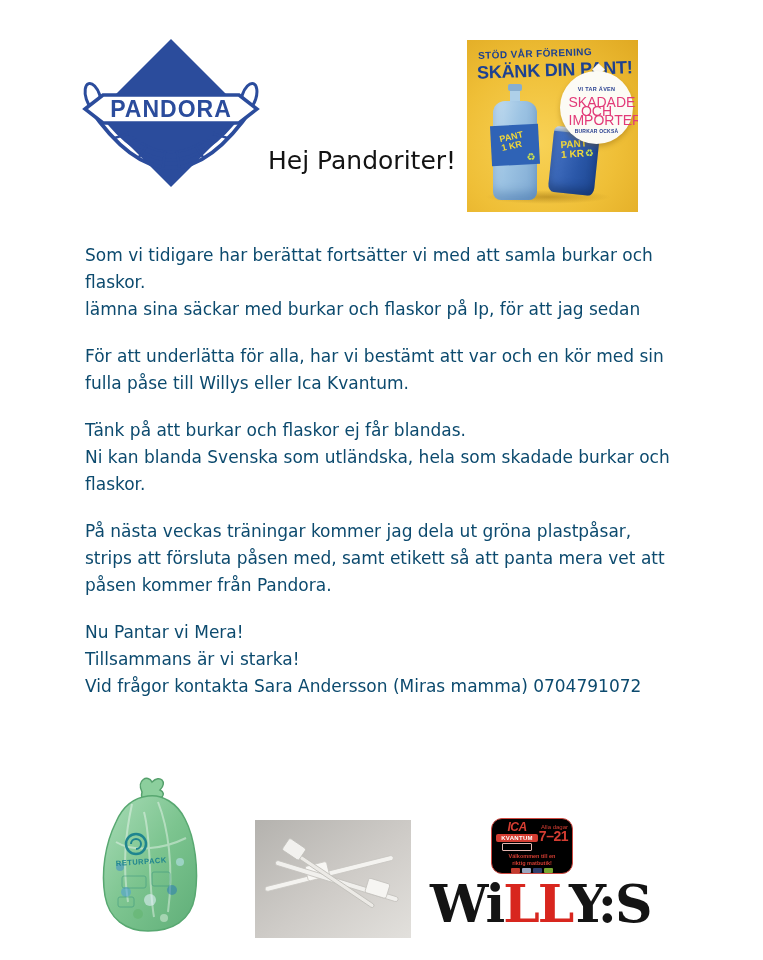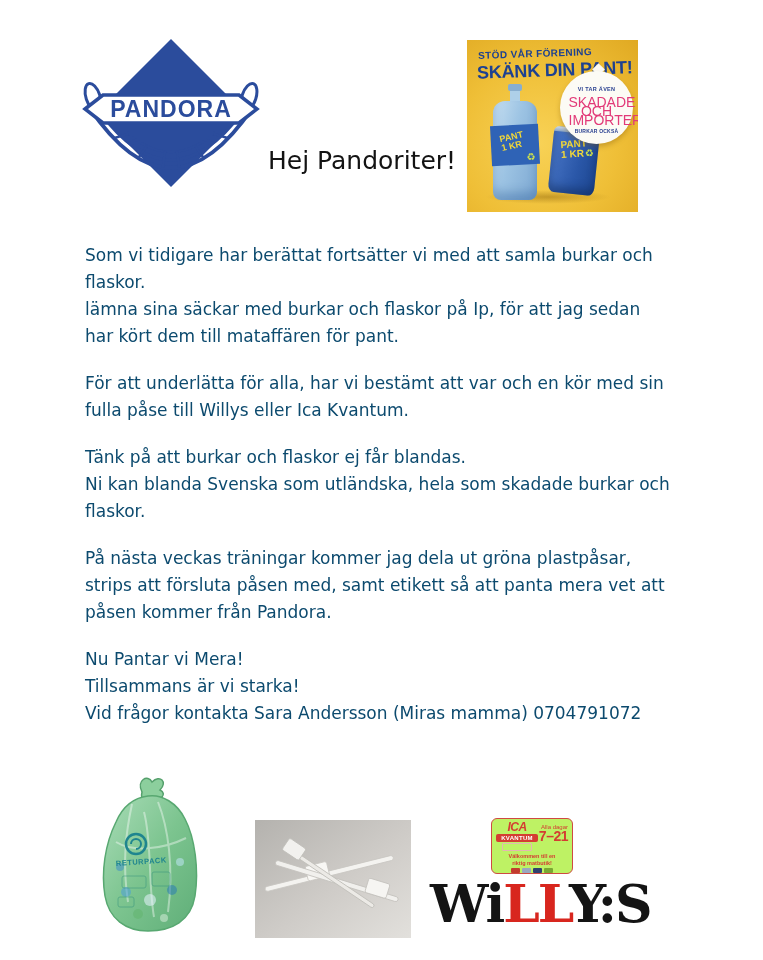--- a/index.html
+++ b/index.html
@@ -81,21 +81,21 @@
   .letter { position:absolute; left:85px; top:242px; width:640px; color:#0c4a6e; font-size:17px; line-height:27px; }
   .para { margin:0 0 20px 0; }
   .line { display:block; white-space:nowrap; }
 
   
   .bag-img { position:absolute; left:92px; top:772px; width:112px; height:165px; }
   .strips-img { position:absolute; left:255px; top:820px; width:156px; height:118px; }
 
   .ica-card {
     position:absolute; left:491px; top:818px; width:82px; height:56px;
-    background:#bef264; border:1.5px solid #cf4a42; border-radius:6px;
+    background:#000000; border:1.5px solid #cf4a42; border-radius:11px;
     font-family:"Liberation Sans", sans-serif; box-sizing:border-box;
   }
   .ica-row1 { display:flex; padding:3px 4px 0; }
   .ica-left { width:42px; }
   .ica-brand { color:#d43d32; font-weight:bold; font-style:italic; font-size:12px; line-height:11px; letter-spacing:-.5px; text-align:center; }
   .ica-kvantum { background:#d43d32; color:#fff; font-size:6px; font-weight:bold; padding:1px 2px; border-radius:2px; text-align:center; letter-spacing:.3px; margin-top:1px; }
   .ica-storename { width:28px; height:6px; border:1px solid #e4b7b1; margin:1px auto 0; border-radius:1px; }
   .ica-right { flex:1; text-align:right; color:#d43d32; }
   .ica-days { font-size:6px; margin-top:2px; }
   .ica-hours { font-size:14px; font-weight:bold; line-height:13px; letter-spacing:-.5px; }
@@ -175,21 +175,20 @@
       <div class="badge-main">SKADADE OCH IMPORTERADE</div>
       <div class="badge-bottom">BURKAR OCKSÅ</div>
     </div>
   </div>
 
   <div class="letter">
     <p class="para">
       <span class="line">Som vi tidigare har berättat fortsätter vi med att samla burkar och</span>
       <span class="line">flaskor.</span>
       <span class="line">lämna sina säckar med burkar och flaskor på Ip, för att jag sedan</span>
-      <span class="line">har kört dem till mataffären för pant.</span>
     </p>
     <p class="para">
       <span class="line">För att underlätta för alla, har vi bestämt att var och en kör med sin</span>
       <span class="line">fulla påse till Willys eller Ica Kvantum.</span>
     </p>
     <p class="para">
       <span class="line">Tänk på att burkar och flaskor ej får blandas.</span>
       <span class="line">Ni kan blanda Svenska som utländska, hela som skadade burkar och</span>
       <span class="line">flaskor.</span>
     </p>

